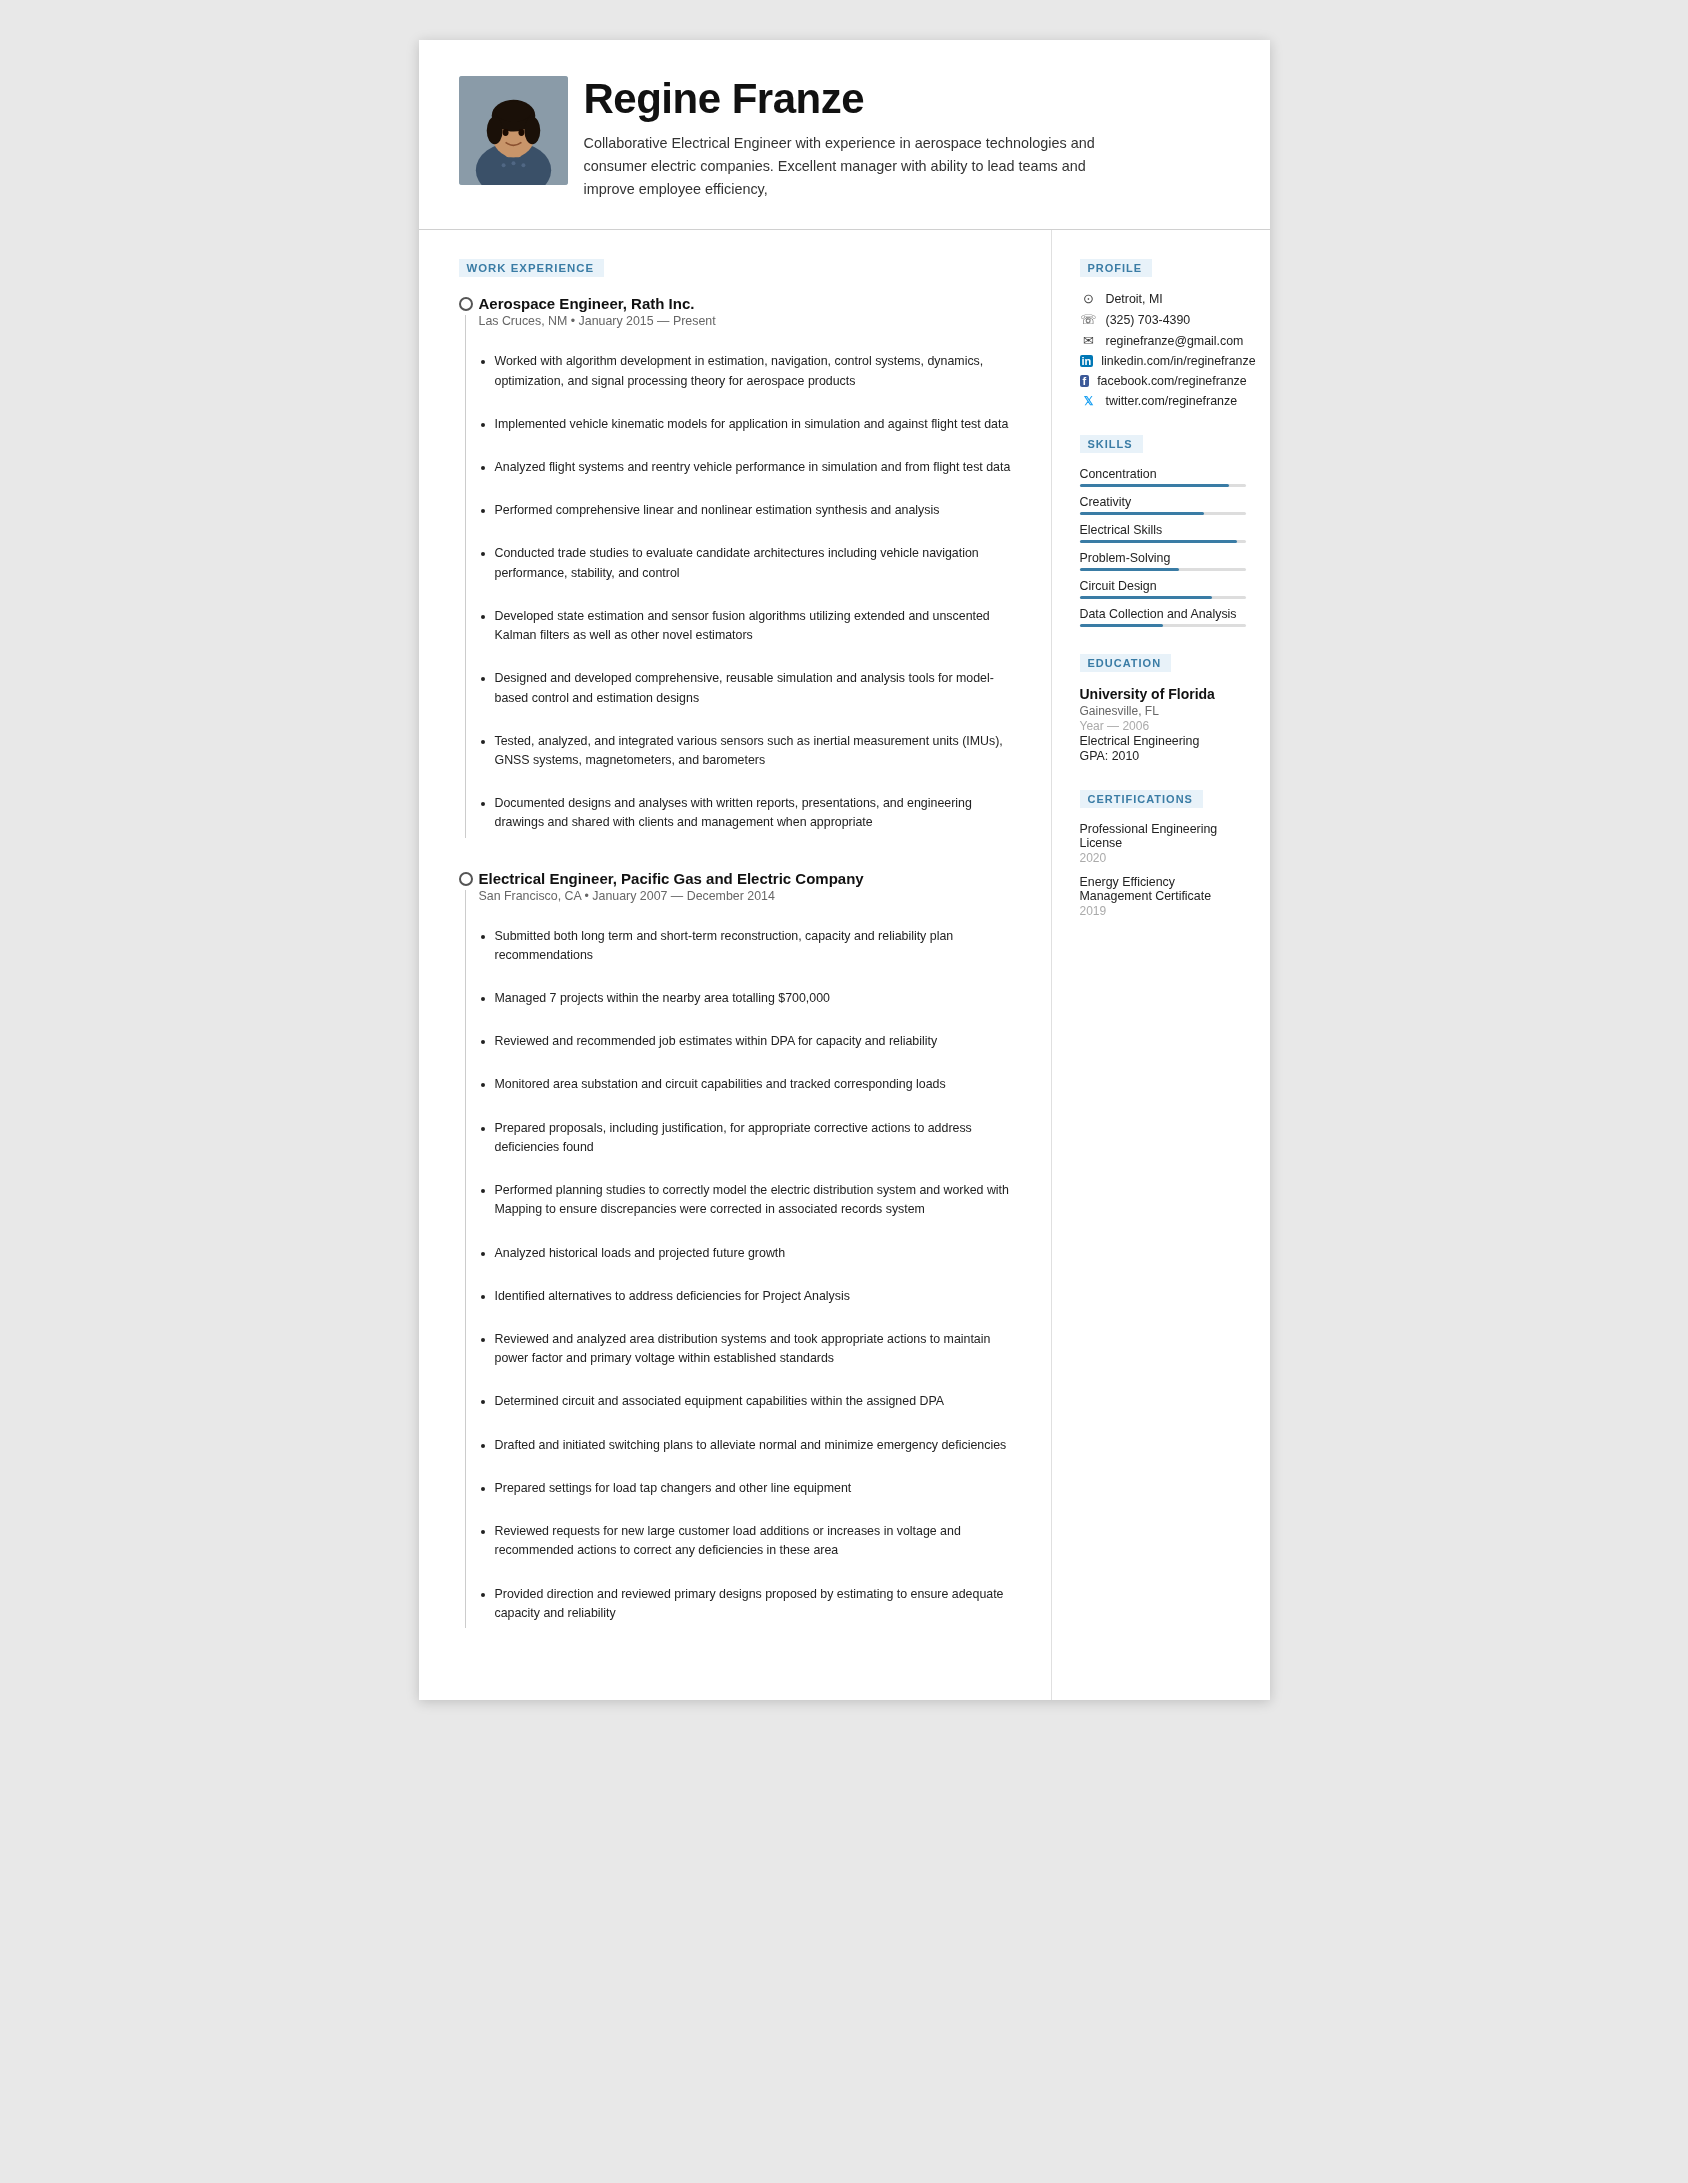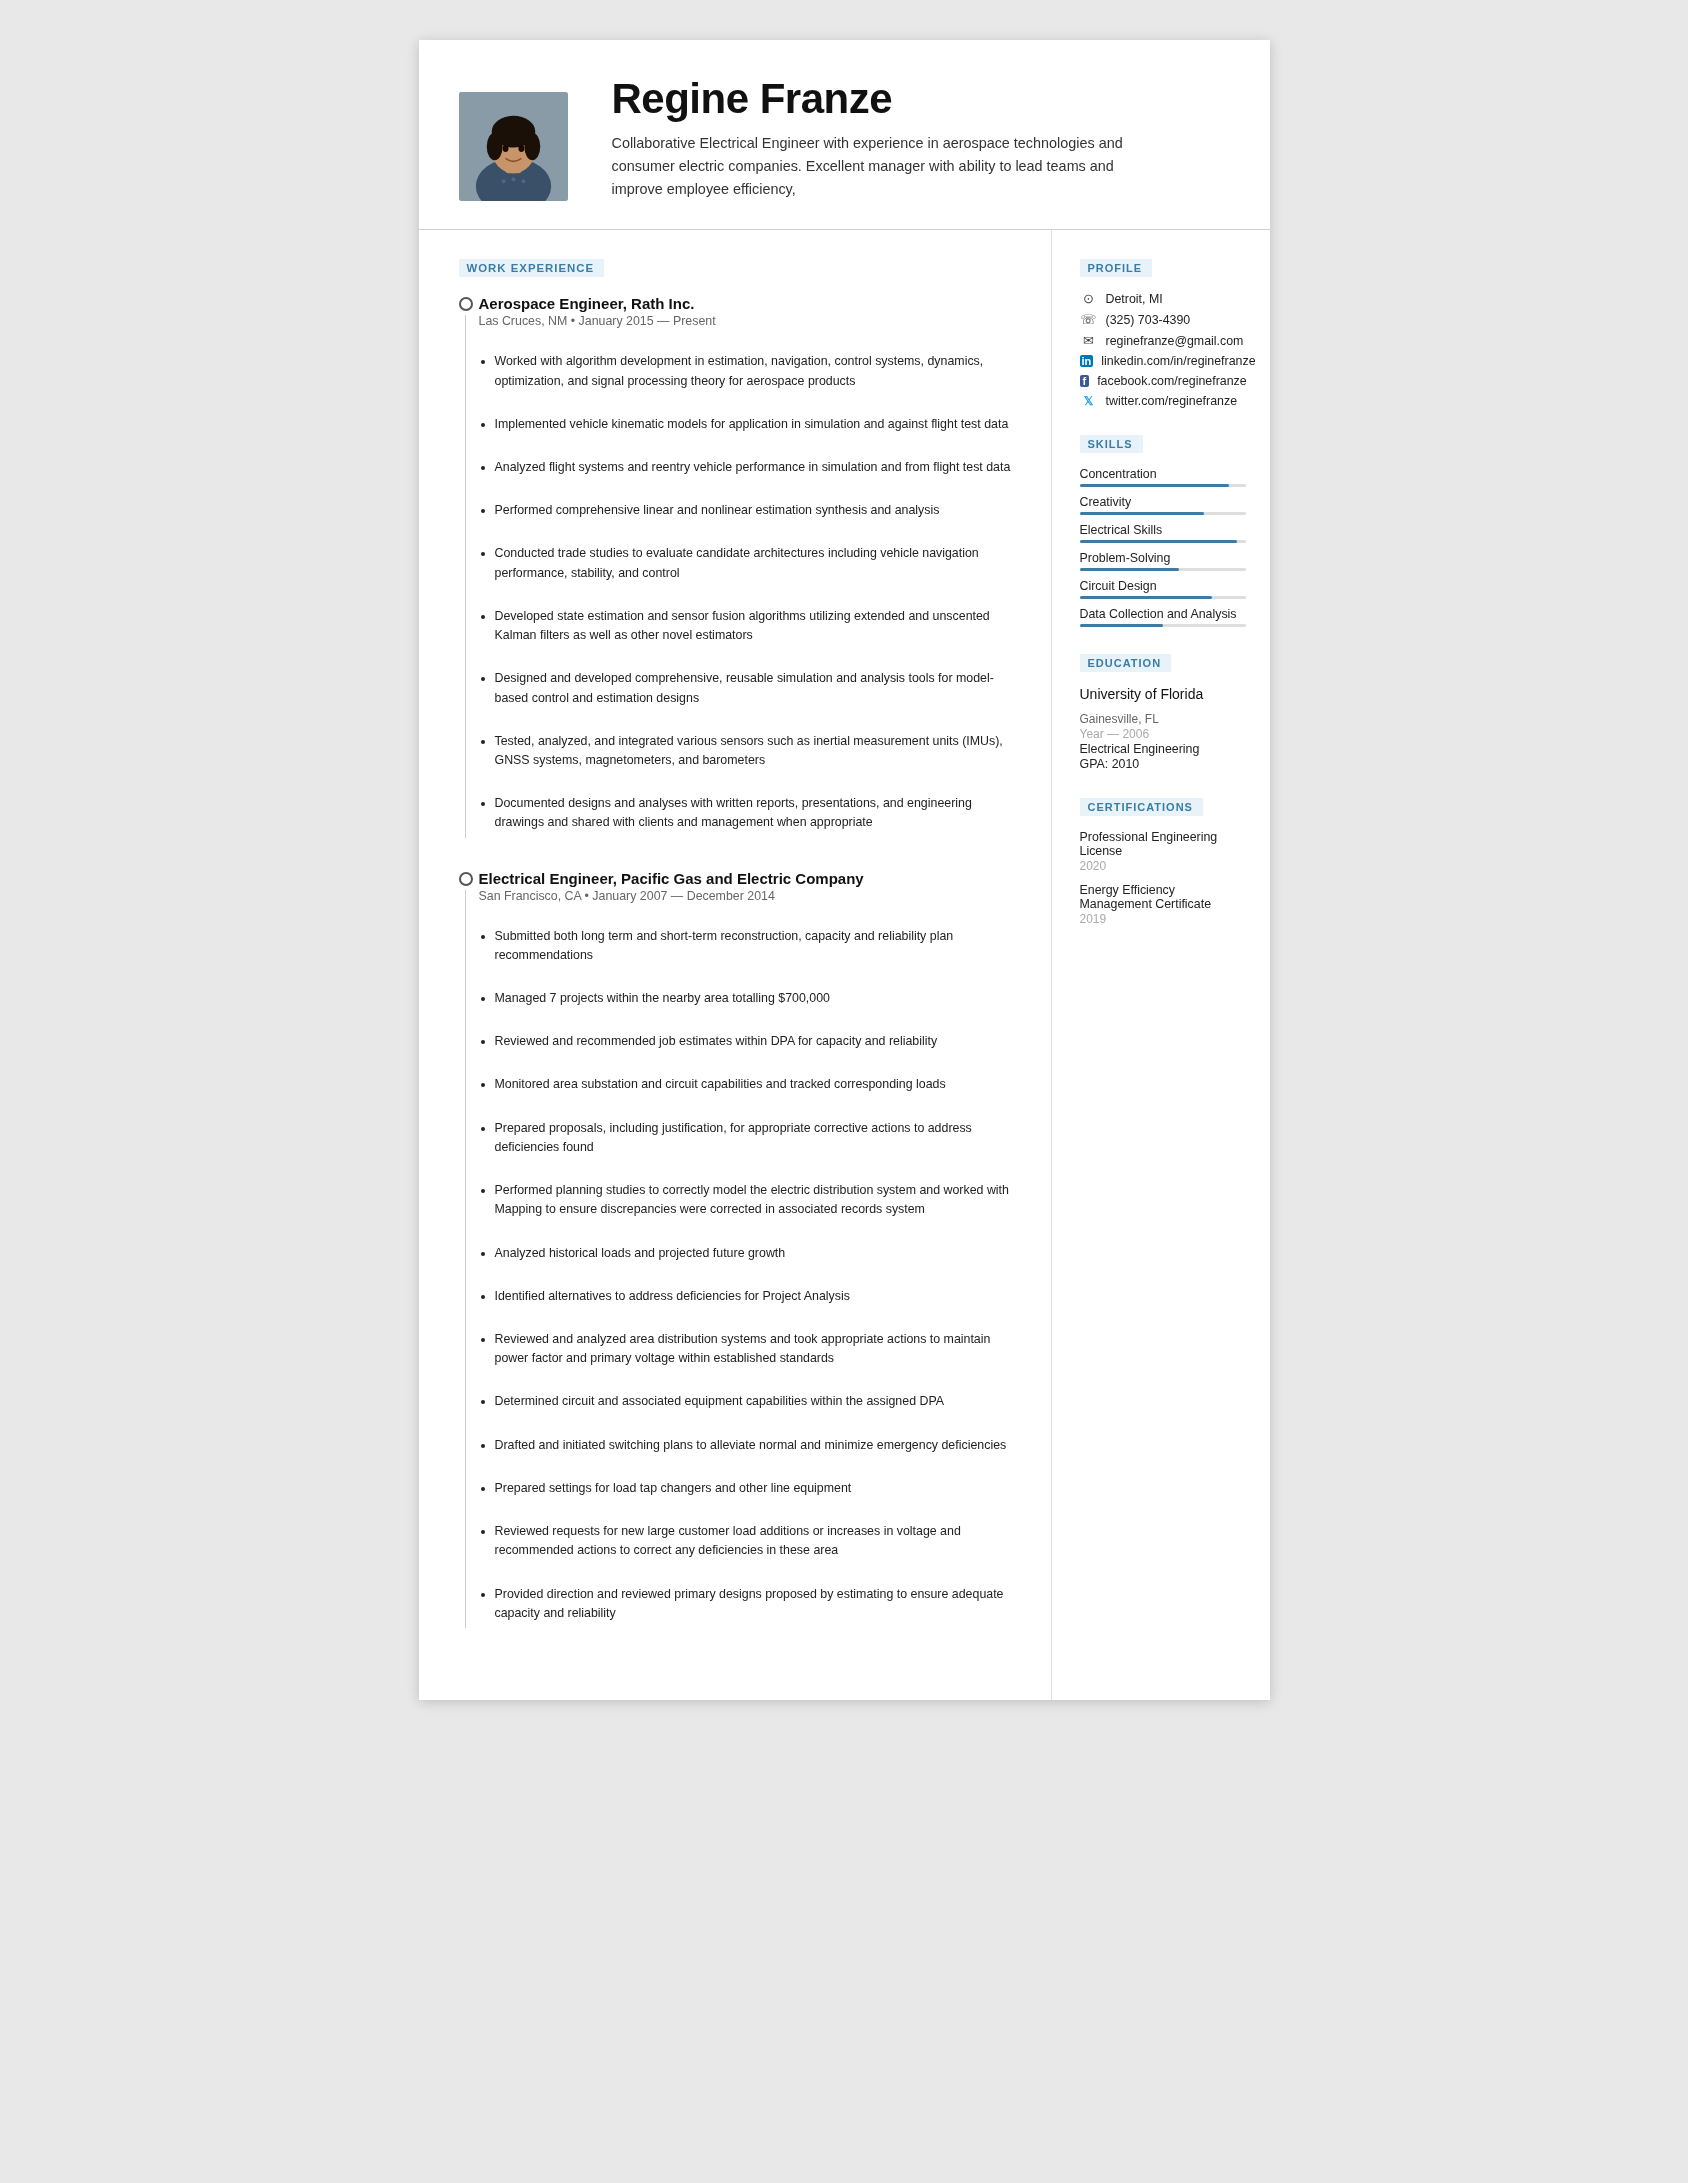--- a/index.html
+++ b/index.html
@@ -16,24 +16,24 @@
       background: #ffffff;
       width: 851px;
       min-height: 1089px;
       box-shadow: 0 2px 12px rgba(0,0,0,0.18);
       padding: 0;
       position: relative;
     }
     
     .header {
       display: flex;
-      align-items: flex-end;
+      align-items: flex-start;
       padding: 36px 48px 28px 40px;
       border-bottom: 1.5px solid #d0d0d0;
-      gap: 44px;
+      gap: 16px;
     }
     .avatar {
       width: 109px;
       height: 109px;
       flex-shrink: 0;
       overflow: hidden;
       border-radius: 3px;
       background: #b8c4cc;
     }
     
@@ -185,23 +185,23 @@
       border: 1.5px solid #aaa;
       border-radius: 3px;
       padding: 4px 12px;
       font-size: 12px;
       color: #333;
       background: #fff;
     }
     
     .edu-uni {
       font-size: 14px;
-      font-weight: 400;
+      font-weight: 700;
       color: #111;
-      margin-bottom: 10px;
+      margin-bottom: 2px;
     }
     .edu-location {
       font-size: 12px;
       color: #666;
       margin-bottom: 1px;
     }
     .edu-year {
       font-size: 12px;
       color: #aaa;
       margin-bottom: 1px;

